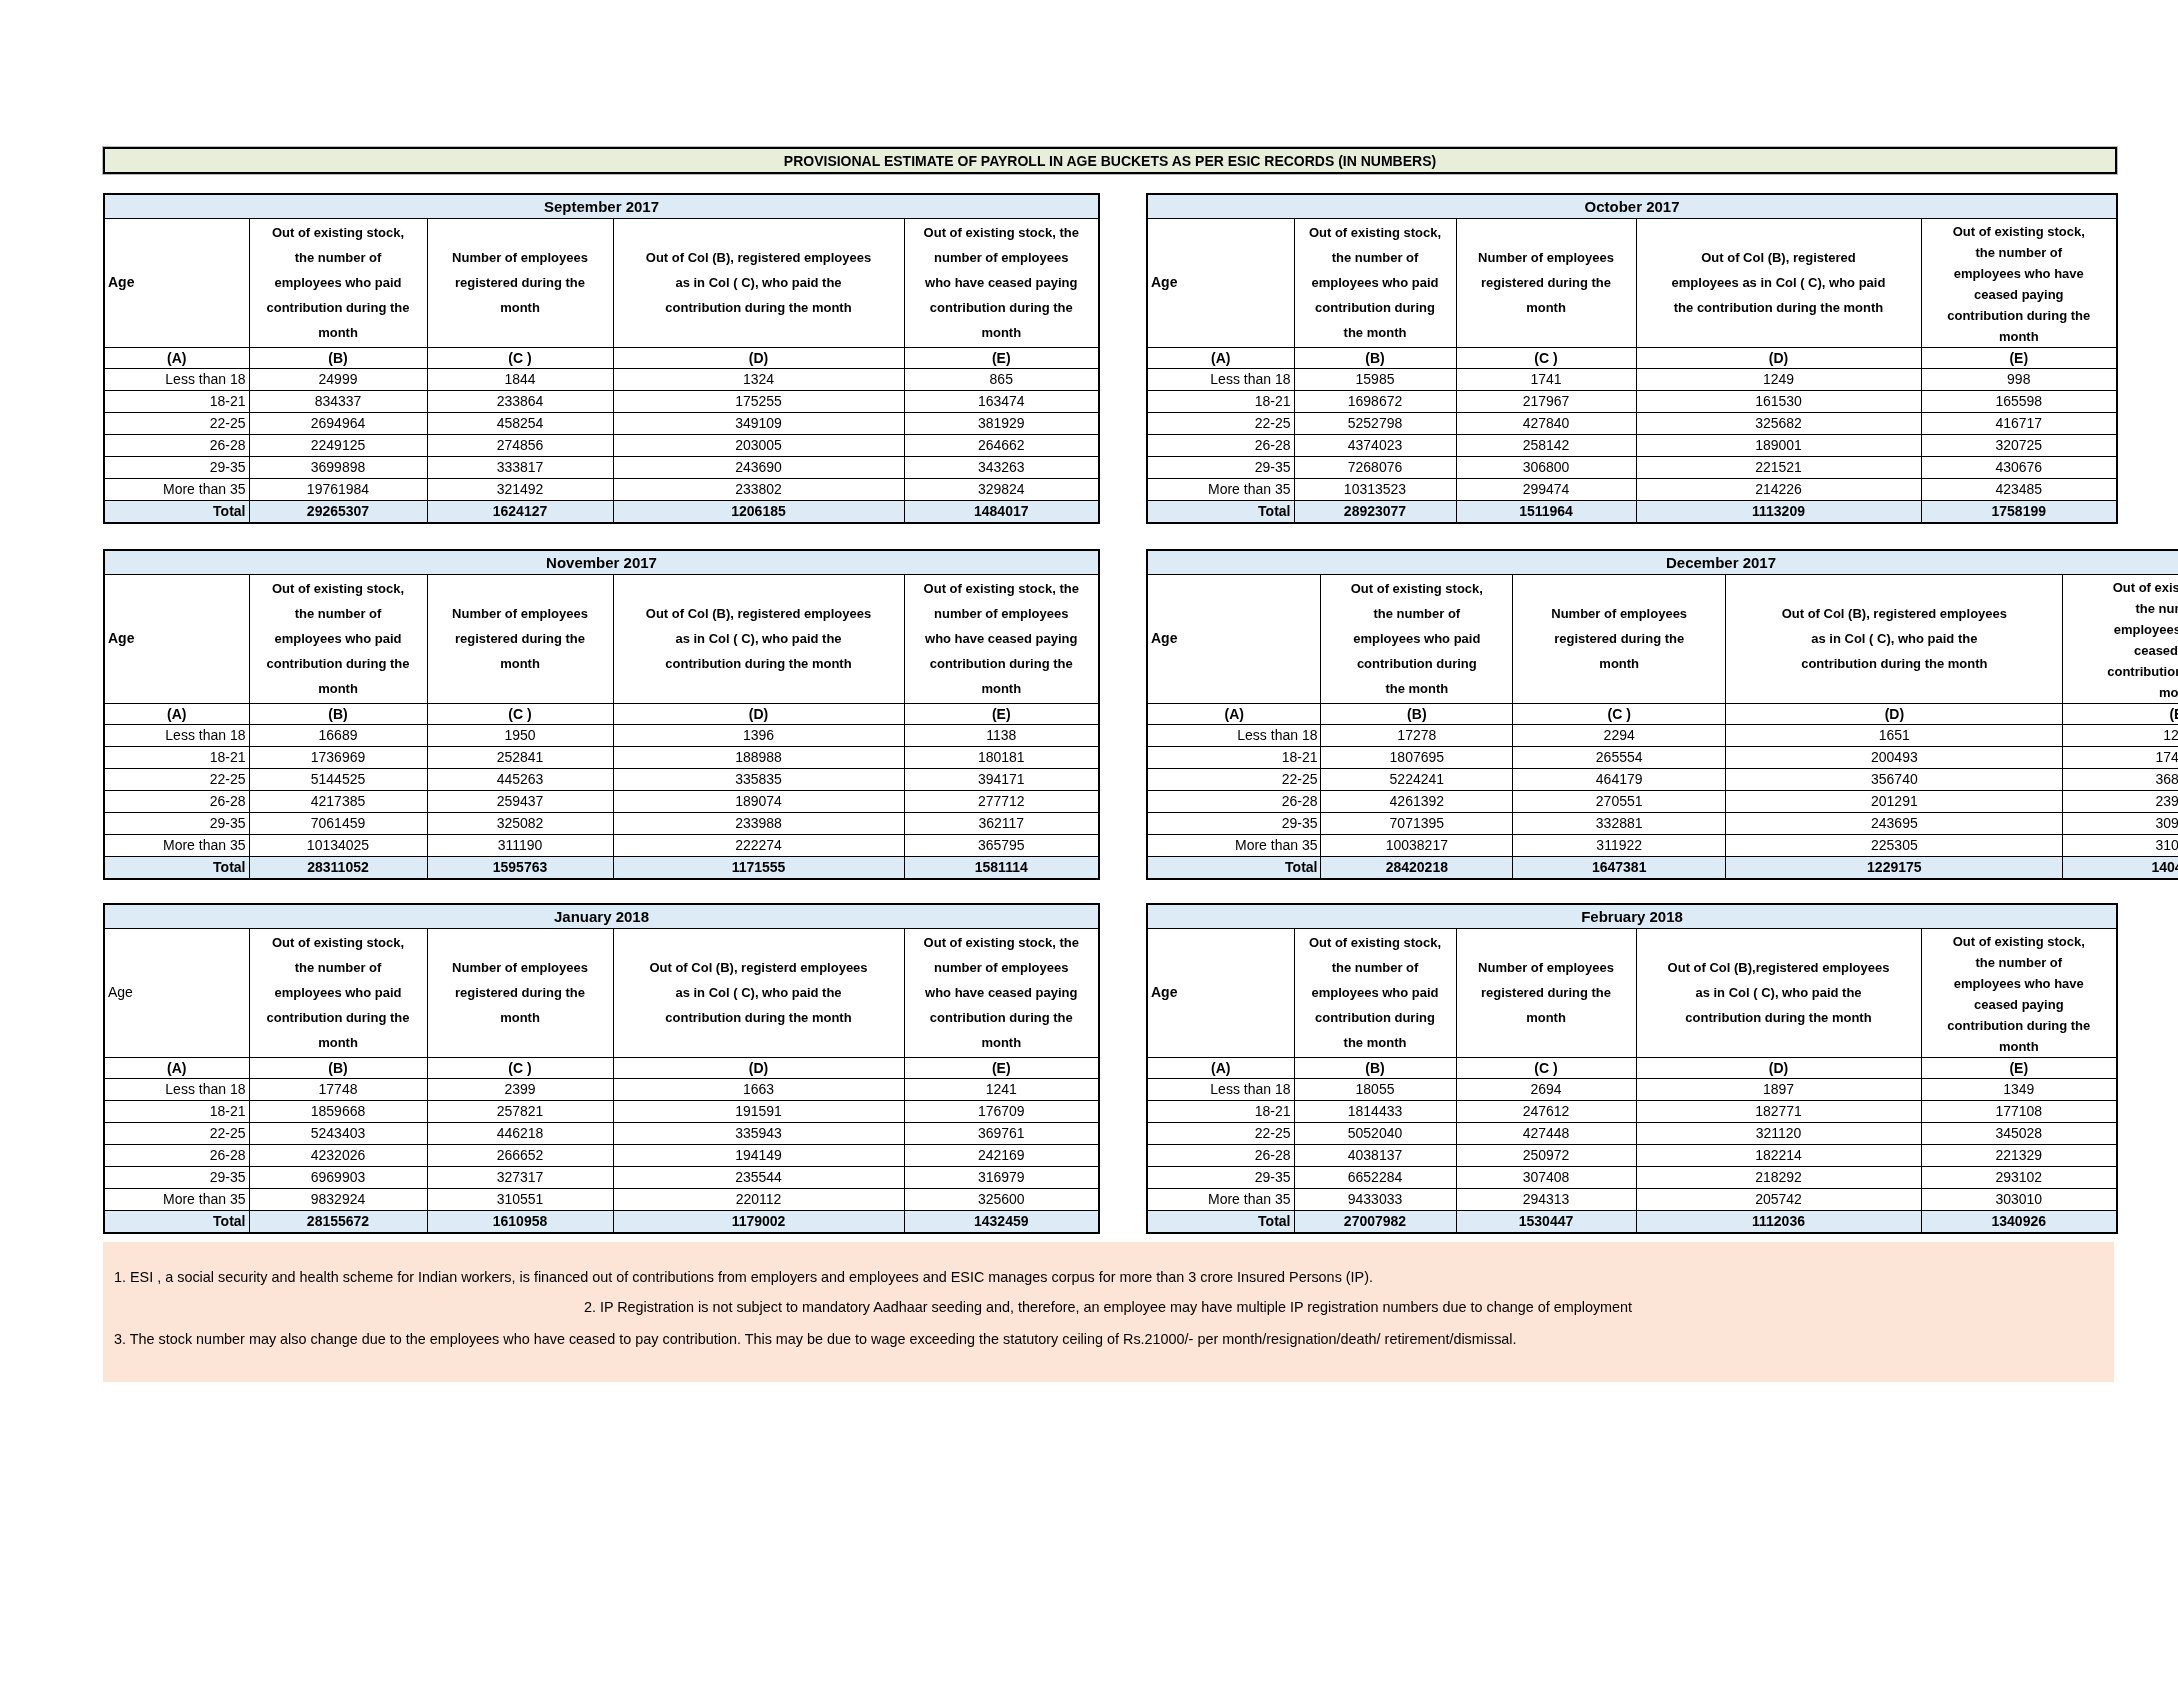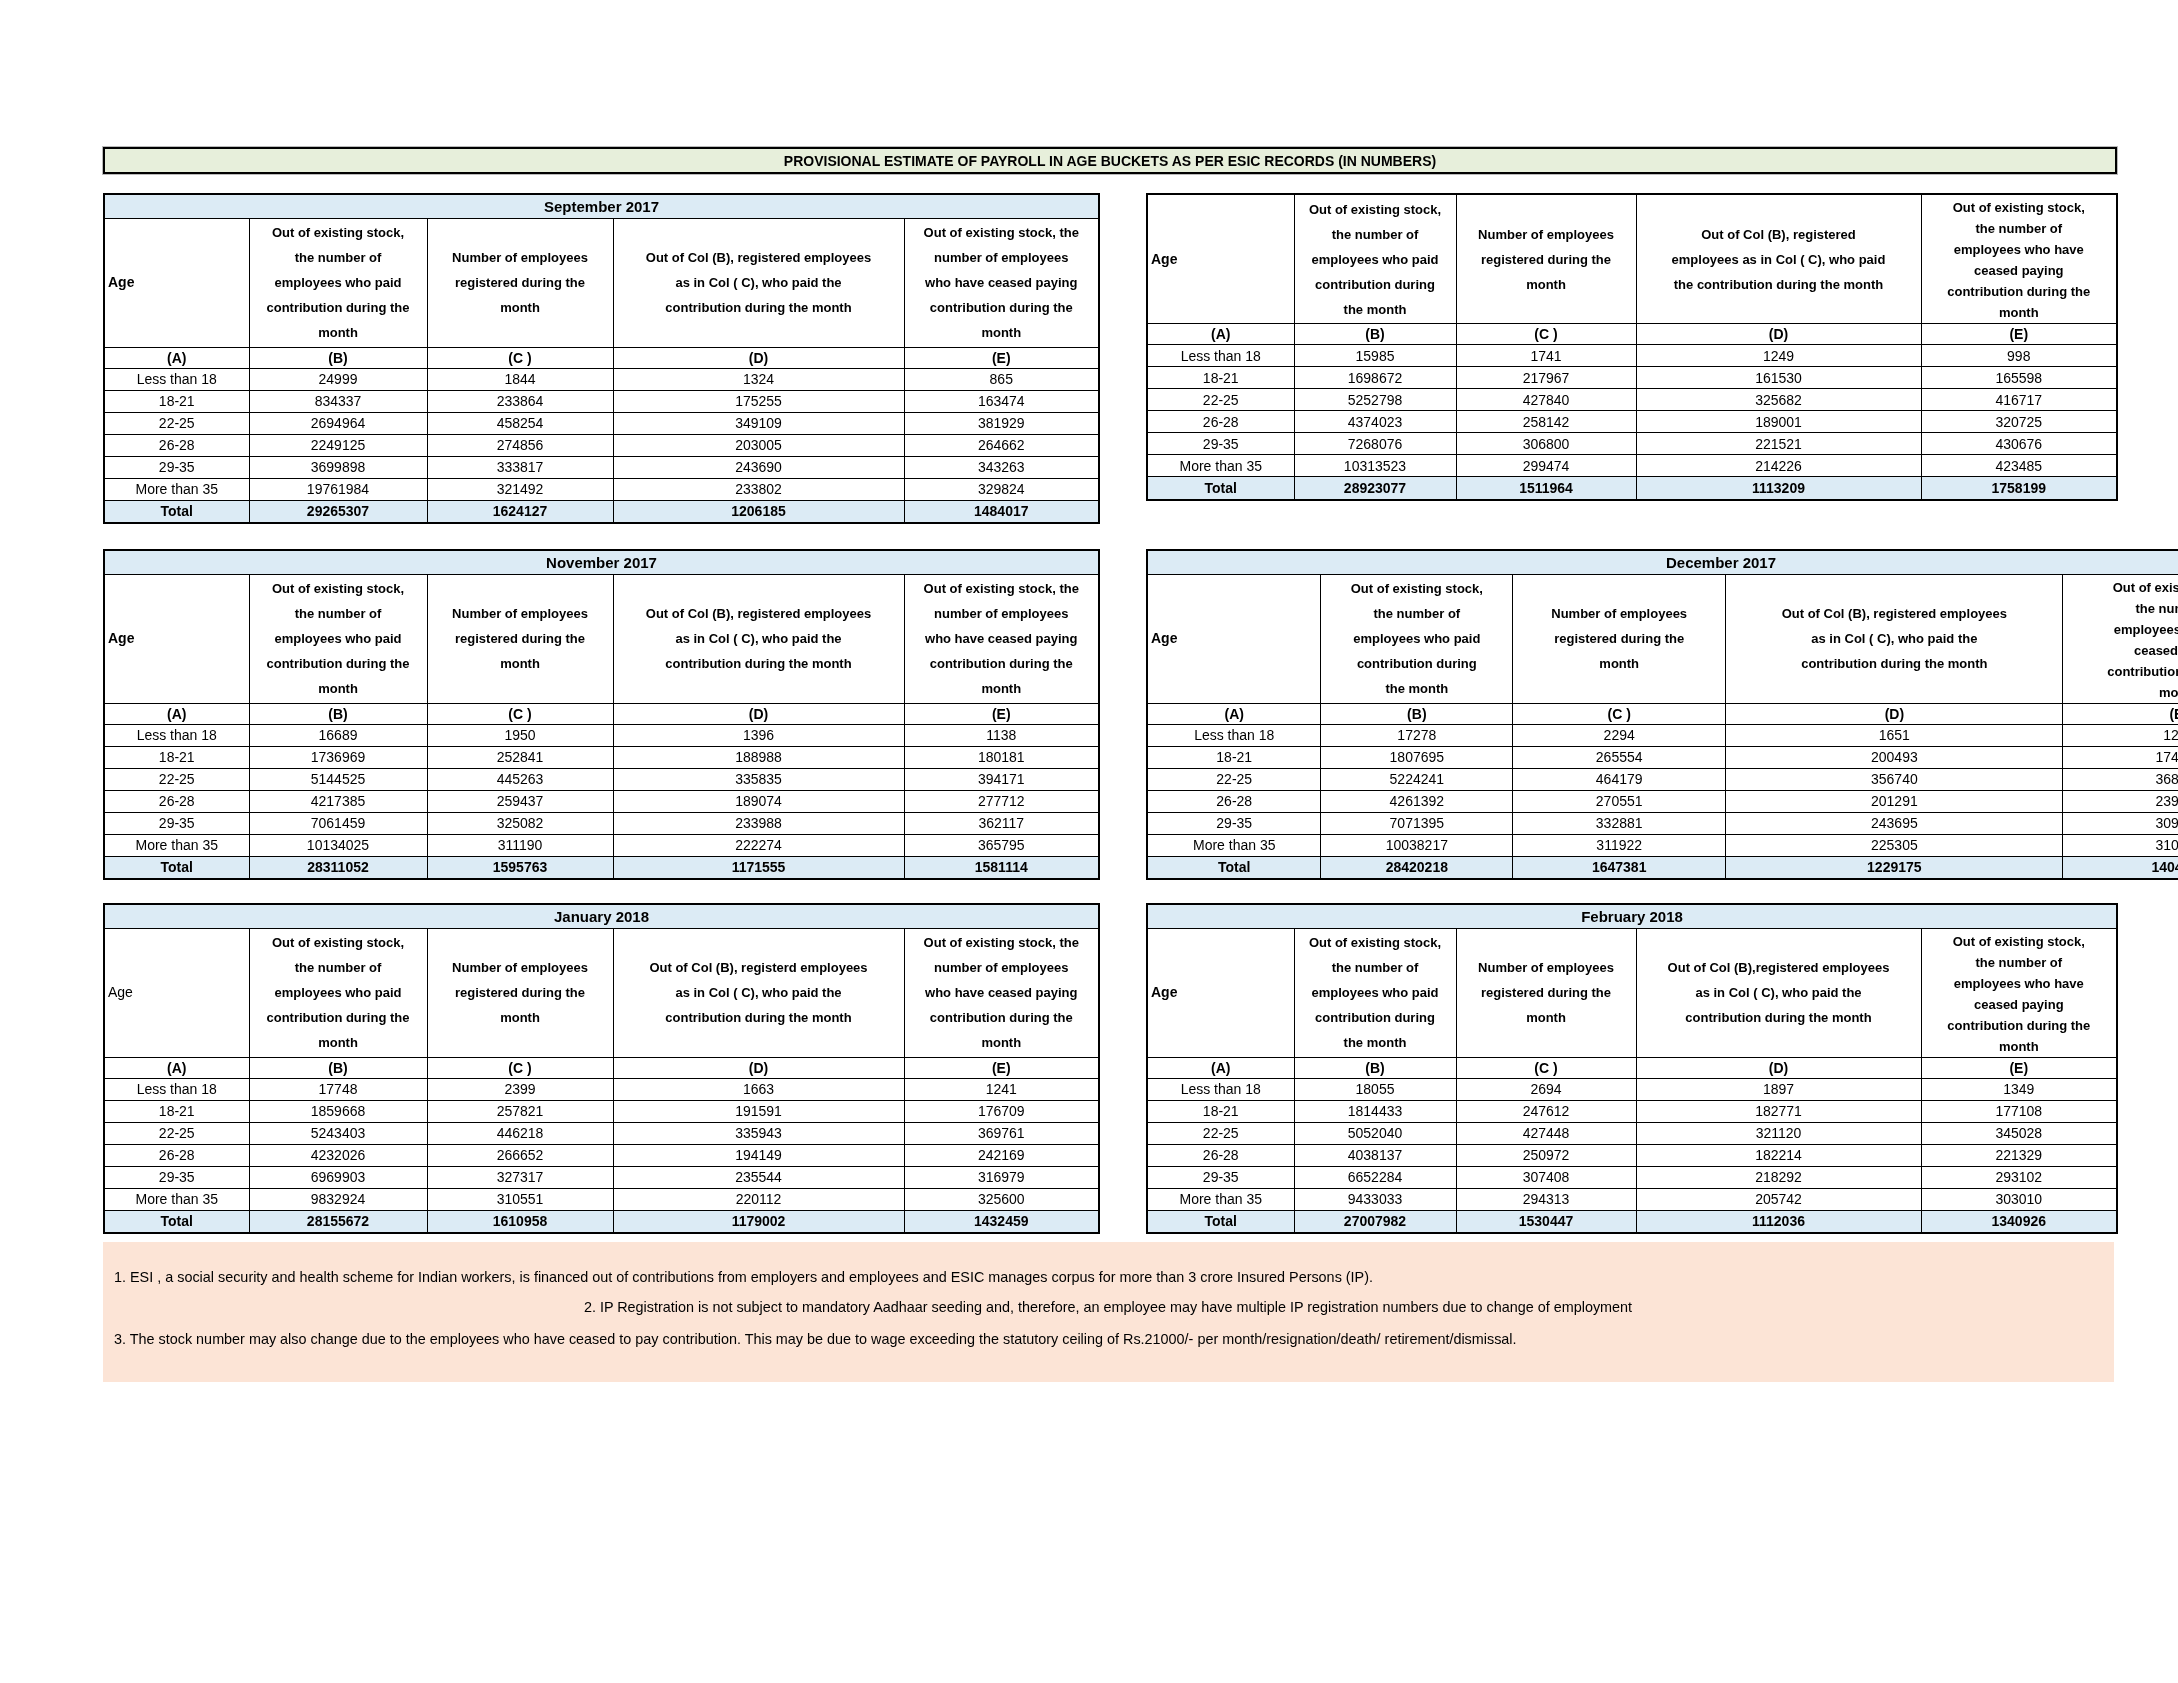--- a/index.html
+++ b/index.html
@@ -36,21 +36,21 @@
     vertical-align:middle;line-height:25px;white-space:pre-line;background:#fff;margin-top:9px;
   }
   .desc-row th.age-cell{text-align:left;font-size:14px;vertical-align:middle;}
   .desc-row th.plain{font-weight:normal;}
   .desc-row th.crammed{line-height:21px;vertical-align:top;padding-top:2px;}
   .letter-row th{
     height:21px;font-size:14px;font-weight:bold;text-align:center;
     background:#fff;border-bottom:2.2px solid var(--border,#000);
   }
   tbody td{height:22px;font-size:14px;text-align:center;background:#fff;}
-  tbody td.age-cell{text-align:center;}
+  tbody td.age-cell{text-align:right;}
   .total-row td{
     height:23px;background:var(--month-bg,#dcebf5);font-weight:bold;
     border-top:2.2px solid var(--border,#000);
   }
   .notes{
     position:absolute;left:103px;top:1242px;width:2011px;height:140px;
     background:var(--notes-bg,#fce4d6);box-sizing:border-box;
     padding:26px 12px 0 11px;font-size:14.4px;
   }
   .notes p{margin:0 0 11px 0;line-height:19px;}
@@ -163,20 +163,23 @@
       <div class="month-table pos1">
         <table class="payroll">
           <colgroup>
             <col style="width:147px">
             <col style="width:162px">
             <col style="width:180px">
             <col style="width:285px">
             <col style="width:196px">
           </colgroup>
           <thead>
+            <tr class="month-row">
+              <th colspan="5">October 2017</th>
+            </tr>
             <tr class="desc-row">
               <th class="age-cell">Age</th>
               <th>Out of existing stock,
 the number of
 employees who paid
 contribution during
 the month</th>
               <th>Number of employees
 registered during the
 month</th>

